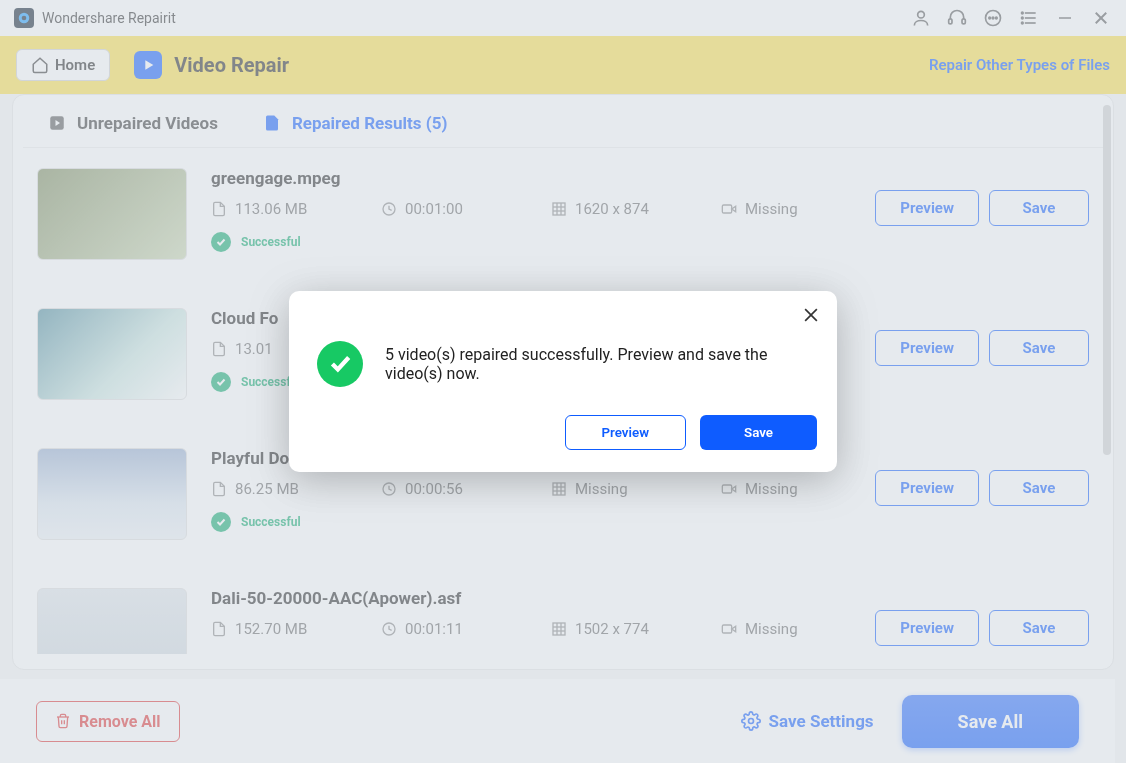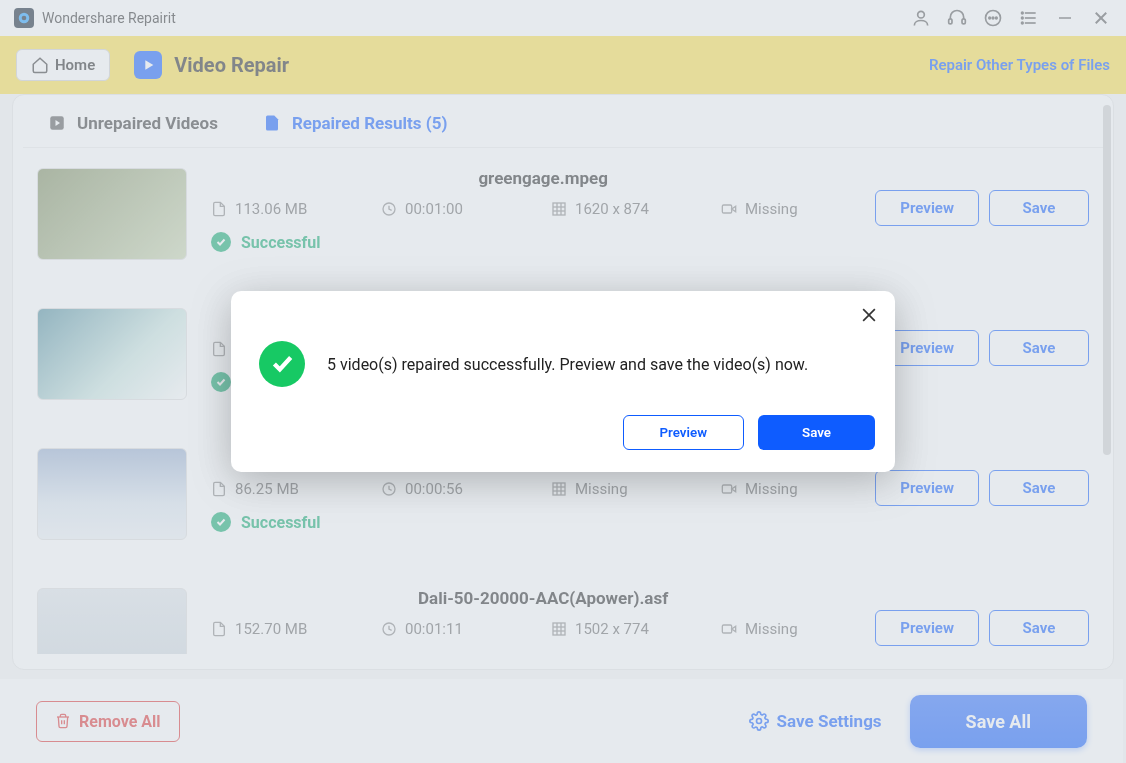--- a/index.html
+++ b/index.html
@@ -27,39 +27,39 @@
 .tab.active { color: #0e5cff; }
 .tab .tab-ico { width: 20px; height: 20px; margin-right: 10px; display:flex;align-items:center;justify-content:center; }
 
 .list { overflow-y: auto; height: 506px; padding: 0 10px; }
 .row { display: flex; padding: 20px 14px 28px; }
 .thumb { width: 150px; height: 92px; border-radius: 6px; border:1px solid #ddd; flex-shrink:0; }
 .thumb.t0 { background: linear-gradient(135deg,#7a8a5a,#c9d6b0); }
 .thumb.t1 { background: linear-gradient(135deg,#4a8a9a,#c9e6e0 60%,#fff); }
 .thumb.t2 { background: linear-gradient(180deg,#98aed0 0%,#dce6f0 60%,#eef2f6); }
 .thumb.t3 { background: linear-gradient(180deg,#e0e6ea,#cdd6de); }
-.meta { flex:1; margin-left: 24px; text-align: center; }
+.meta { flex:1; margin-left: 24px; }
 .fname { font-size: 17px; font-weight: 700; color: #222; margin-bottom: 12px; }
 .stats { display: flex; gap: 60px; color: #666; font-size: 15px; align-items:center; }
 .stat { display: flex; align-items:center; gap: 8px; min-width: 110px; }
-.status { display: flex; align-items:center; gap: 10px; margin-top: 14px; color: #0aa86b; font-weight: 700; font-size: 16px; }
+.status { display: flex; align-items:center; gap: 10px; margin-top: 14px; color: #0aa86b; font-weight: 700; font-size: 12px; }
 .status .check { width: 20px; height: 20px; border-radius: 50%; background:#0aa86b; display:flex;align-items:center;justify-content:center; }
 .row-actions { display:flex; gap: 10px; align-items:flex-start; margin-top: 22px; }
 .btn-outline { border: 1.5px solid #0e5cff; color: #0e5cff; background:#fff; border-radius: 6px; padding: 8px 24px; font-size: 15px; font-weight: 700; cursor:pointer; min-width:100px; }
 
 .scrollbar-fake { position:absolute; right:2px; top:10px; width:8px; height:350px; background:#d0d0d0; border-radius:4px; }
 
-.footer { position:absolute; bottom:0; left:0; right:3px; height:84px; background:#fff; display:flex; align-items:center; padding: 0 36px; }
+.footer { position:absolute; bottom:0; left:0; right:11px; height:84px; background:#fff; display:flex; align-items:center; padding: 0 36px; }
 .remove-btn { border:1.5px solid #e03030; color:#e03030; background:#fff; border-radius:6px; padding:10px 18px; font-size:16px; font-weight:700; display:flex; align-items:center; gap:8px; cursor:pointer; }
 .footer .spacer { flex:1; }
 .save-settings { display:flex; align-items:center; gap:8px; color:#0e5cff; font-size:17px; font-weight:700; margin-right:28px; cursor:pointer; }
 .save-all { background: linear-gradient(180deg,#2a6cff,#0e5cff); color:#fff; border:none; border-radius:10px; padding: 16px 56px; font-size:18px; font-weight:700; cursor:pointer; box-shadow: 0 2px 6px rgba(14,92,255,0.4); }
 
 .overlay { position:absolute; inset:0; background: rgba(210,216,224,0.55); display:flex; align-items:center; justify-content:center; }
-.dialog { width: 664px; background:#fff; border-radius: 10px; padding: 20px 20px 22px; box-shadow:0 8px 40px rgba(0,0,0,0.25); position:relative; }
+.dialog { width: 548px; background:#fff; border-radius: 10px; padding: 20px 20px 22px; box-shadow:0 8px 40px rgba(0,0,0,0.25); position:relative; }
 .dialog .close { position:absolute; top:14px; right:16px; cursor:pointer; color:#333; }
 .dialog .body { display:flex; align-items:center; padding: 30px 8px 28px; }
 .dialog .big-check { width: 46px; height:46px; border-radius:50%; background:#17c964; display:flex;align-items:center;justify-content:center; margin-right: 22px; flex-shrink:0; }
 .dialog .msg { font-size: 16px; color:#222; }
 .dialog .actions { display:flex; justify-content:flex-end; gap:14px; }
 .dlg-btn-outline { border:1px solid #0e5cff; color:#0e5cff; background:#fff; border-radius:6px; padding:9px 36px; font-weight:600; cursor:pointer; }
 .dlg-btn-primary { background:#0e5cff; color:#fff; border:none; border-radius:6px; padding:9px 44px; font-weight:600; cursor:pointer; }
 </style>
 </head>
 <body>

